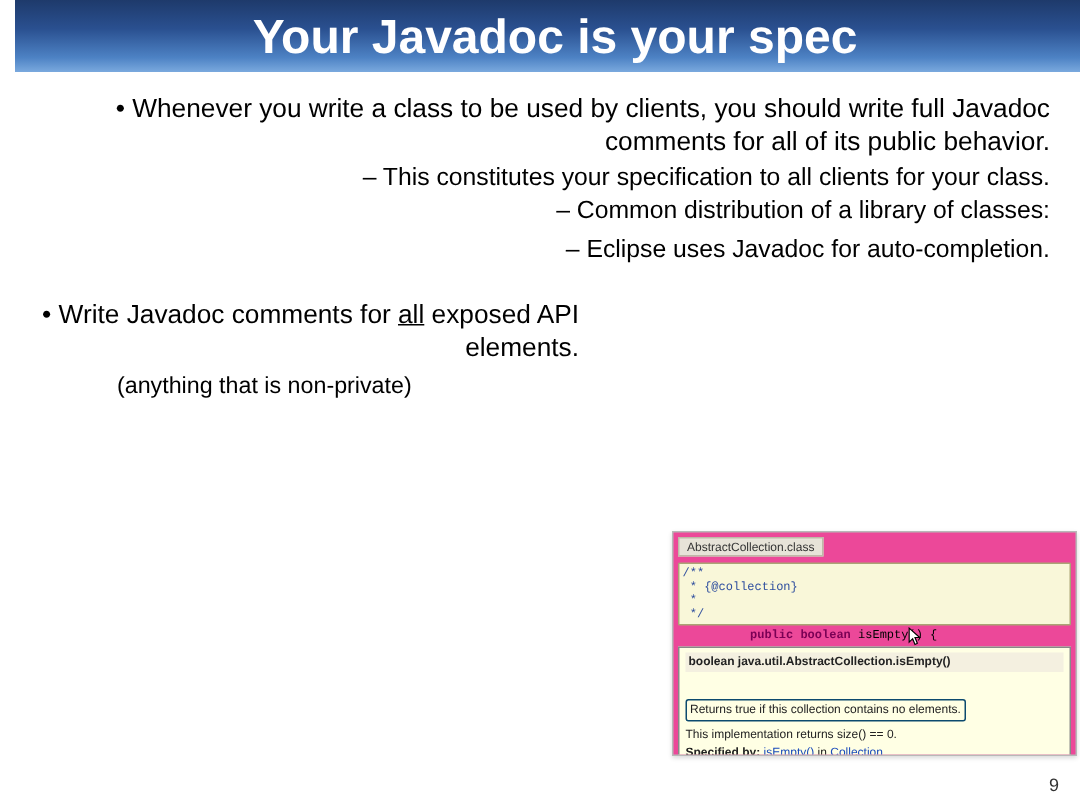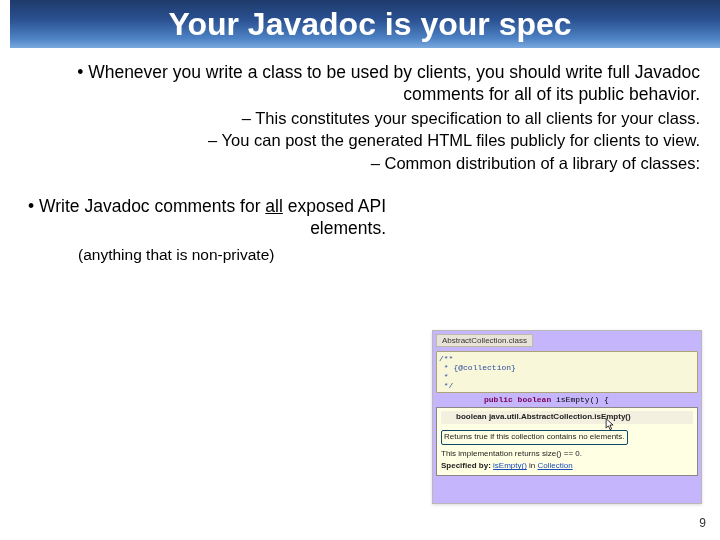--- a/index.html
+++ b/index.html
@@ -28,23 +28,23 @@
   .sub2 li::before { content: "• "; }
   .sub2 .lbl { font-weight: bold; }
   .gap { height: 16px; }
   .u { text-decoration: underline; }
   .paren { font-size: 15.5px; padding-left: 58px; margin-top: 2px; }
   .pagenum {
     position: absolute; bottom: 10px; right: 14px;
     font-size: 12px; color: #333;
   }
   .ide {
-    position: absolute; right: 18px; bottom: 36px;
-    width: 270px; height: 174px;
-    border: 1px solid #b8b8b8; background: #c4b5fd;
+    position: absolute; right: 2px; bottom: 36px;
+    width: 270px; height: 150px;
+    border: 1px solid #b8b8b8; background: #ec4899;
     font-family: "Courier New", monospace; font-size: 8px;
     padding: 3px; box-shadow: 0 1px 3px rgba(0,0,0,0.15);
     overflow: hidden;
   }
   .ide-tab {
     display: inline-block; background: #e7e3d8;
     border: 1px solid #bfb9a8; padding: 1px 5px;
     font-family: Tahoma, sans-serif; font-size: 8px; color: #333;
     margin-bottom: 2px;
   }
@@ -74,23 +74,23 @@
 
 <div class="title-bar">
   <div class="title">Your Javadoc is your spec</div>
 </div>
 
 <div class="content">
   <ul class="b1-wrap">
     <li class="b1"><span>Whenever you write a class to be used by clients, you should write full Javadoc comments for all of its public behavior.</span>
       <ul class="sub1">
         <li class="b2">This constitutes your specification to all clients for your class.</li>
-        <li class="b2">You can post the generated HTML files publicly for clients to view.</li>
         <li class="b2"><span>Common distribution of a library of classes:</span>
         </li>
+        <li class="b2" style="margin-top:4px;">Eclipse uses Javadoc for auto-completion.</li>
       </ul>
     </li>
   </ul>
   <div class="gap"></div>
   <ul class="b1-wrap">
     <li class="b1" style="max-width:360px;">
       <span>Write Javadoc comments for </span><span class="u">all</span><span> exposed API elements.</span>
     </li>
   </ul>
   <div class="paren">(anything that is non-private)</div>
@@ -99,21 +99,21 @@
 <div class="ide">
   <div class="ide-tab">AbstractCollection.class</div>
   <div class="doc-box">
     <div><span class="c1">/**</span></div>
     <div>&nbsp;<span class="c1">*</span> <span class="c1">{@collection}</span></div>
     <div>&nbsp;<span class="c1">*</span></div>
     <div>&nbsp;<span class="c1">*/</span></div>
   </div>
   <div><span class="kw">public boolean </span><span>isEmpty</span>() {</div>
   <div class="tooltip">
-    <div style="background:#f4f0e0;padding:1px 15px;margin-bottom:6px;"><b>boolean java.util.AbstractCollection.isEmpty()</b></div>
+    <div style="background:#f4f0e0;padding:1px 2px;margin-bottom:18px;"><b>boolean java.util.AbstractCollection.isEmpty()</b></div>
     <div class="red-box"><span>Returns true if this collection contains no elements.</span></div>
     <div style="margin-top:4px;">This implementation returns size() == 0.</div>
     <div style="margin-top:2px;"><b>Specified by:</b> <span class="link">isEmpty()</span><span> in </span><span class="link">Collection</span></div>
     
     
   </div>
 </div>
 
 <svg class="ide-cursor" viewBox="0 0 12 18">
   <path d="M1 1 L1 13 L4 10 L6 15 L8 14 L6 9 L10 9 Z" fill="#fff" stroke="#000" stroke-width="1"></path>

